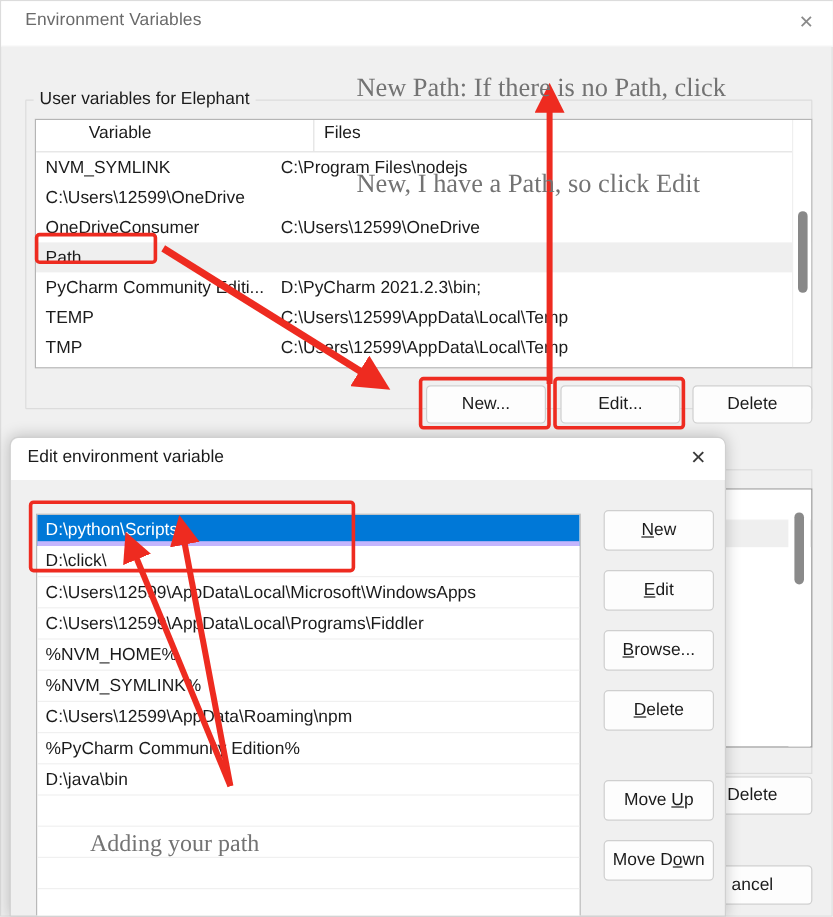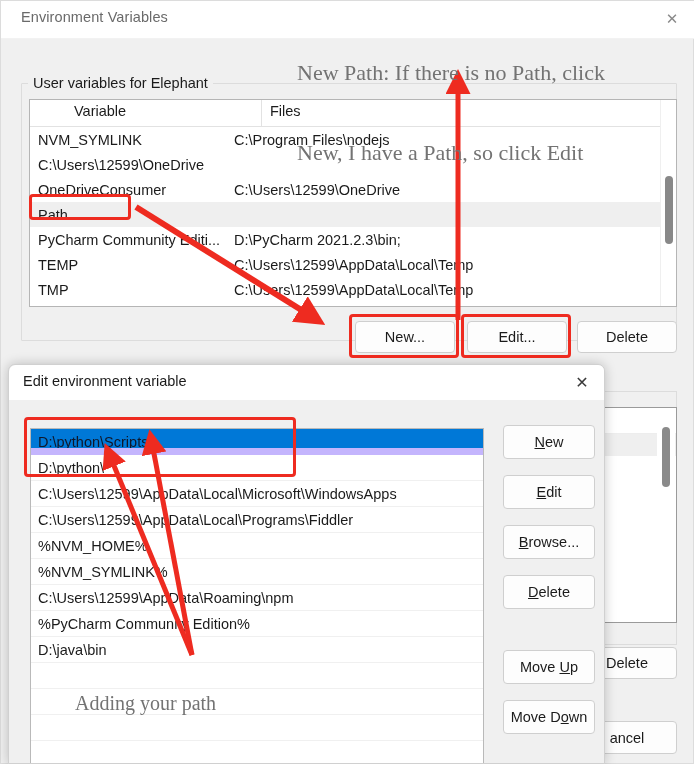--- a/index.html
+++ b/index.html
@@ -251,22 +251,22 @@
     line-height: 26px;
     font-size: 14.5px;
     color: #1b1b1b;
     padding-left: 7px;
     border-bottom: 1px solid #f0f0f0;
     white-space: nowrap;
     overflow: hidden;
   }
   .path-row.selected {
     background: #0078d7;
-    color: #0f172a;
-    border-bottom: 7px solid #c4b5fd;
+    color: #ffffff;
+    border-bottom: 4px solid #c4b5fd;
   }
   .path-row.empty { color: transparent; }
 
   .dlg-btn {
     position: absolute;
     left: 494px;
     width: 92px; height: 34px;
   }
   .dlg-btn u { text-decoration: underline; }
 
@@ -377,21 +377,21 @@
 
   <div class="edit-dialog">
     <div class="edit-titlebar">
       <div class="edit-title">Edit environment variable</div>
       <div class="edit-close">✕</div>
     </div>
 
     <div class="path-list">
       <div id="path-rows">
           <div class="path-row selected">D:\python\Scripts\</div>
-          <div class="path-row">D:\python\</div>
+          <div class="path-row">D:\click\</div>
           <div class="path-row">C:\Users\12599\AppData\Local\Microsoft\WindowsApps</div>
           <div class="path-row">C:\Users\12599\AppData\Local\Programs\Fiddler</div>
           <div class="path-row">%NVM_HOME%</div>
           <div class="path-row">%NVM_SYMLINK%</div>
           <div class="path-row">C:\Users\12599\AppData\Roaming\npm</div>
           <div class="path-row">%PyCharm Community Edition%</div>
           <div class="path-row">D:\java\bin</div>
           <div class="path-row empty">&nbsp;</div>
           <div class="path-row empty">&nbsp;</div>
           <div class="path-row empty">&nbsp;</div>

